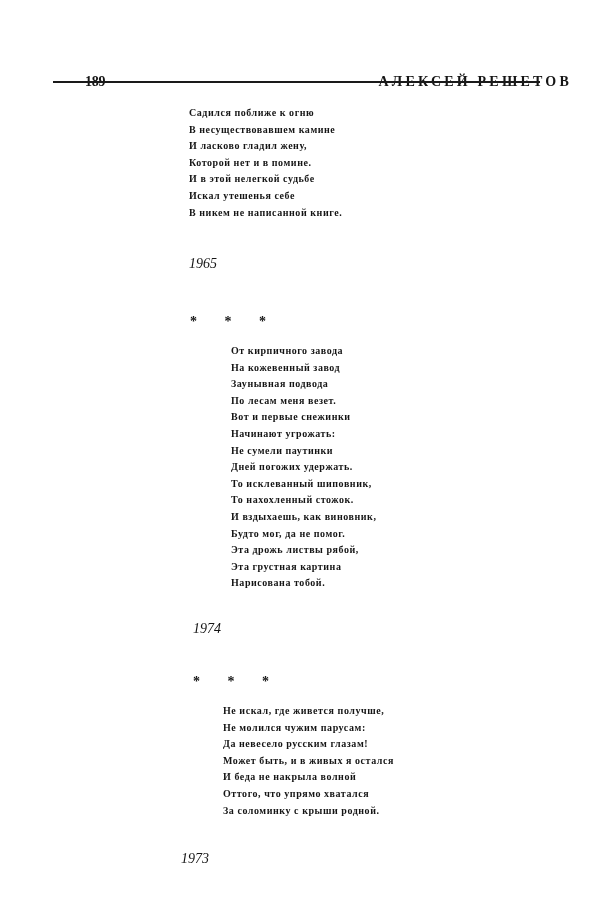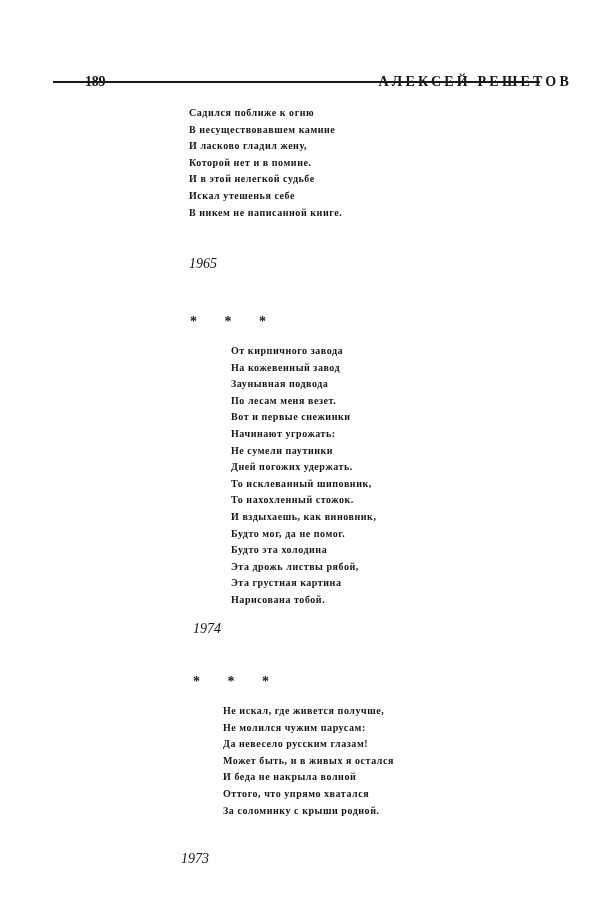--- a/index.html
+++ b/index.html
@@ -44,21 +44,20 @@
   <div class="line">Заунывная подвода</div>
   <div class="line">По лесам меня везет.</div>
   <div class="line">Вот и первые снежинки</div>
   <div class="line">Начинают угрожать:</div>
   <div class="line">Не сумели паутинки</div>
   <div class="line">Дней погожих удержать.</div>
   <div class="line">То исклеванный шиповник,</div>
   <div class="line">То нахохленный стожок.</div>
   <div class="line">И вздыхаешь, как виновник,</div>
   <div class="line">Будто мог, да не помог.</div>
-  <div class="line">Будто эта холодина</div>
   <div class="line">Эта дрожь листвы рябой,</div>
   <div class="line">Эта грустная картина</div>
   <div class="line">Нарисована тобой.</div>
 </div>
 <div class="poem year" style="top:621px;left:193px;">1974</div>
 
 <div class="poem stars" style="top:674px;left:193px;">* * *</div>
 <div class="poem" style="top:703px;left:193px;margin-left:30px;">
   <div class="line">Не искал, где живется получше,</div>
   <div class="line">Не молился чужим парусам:</div>

